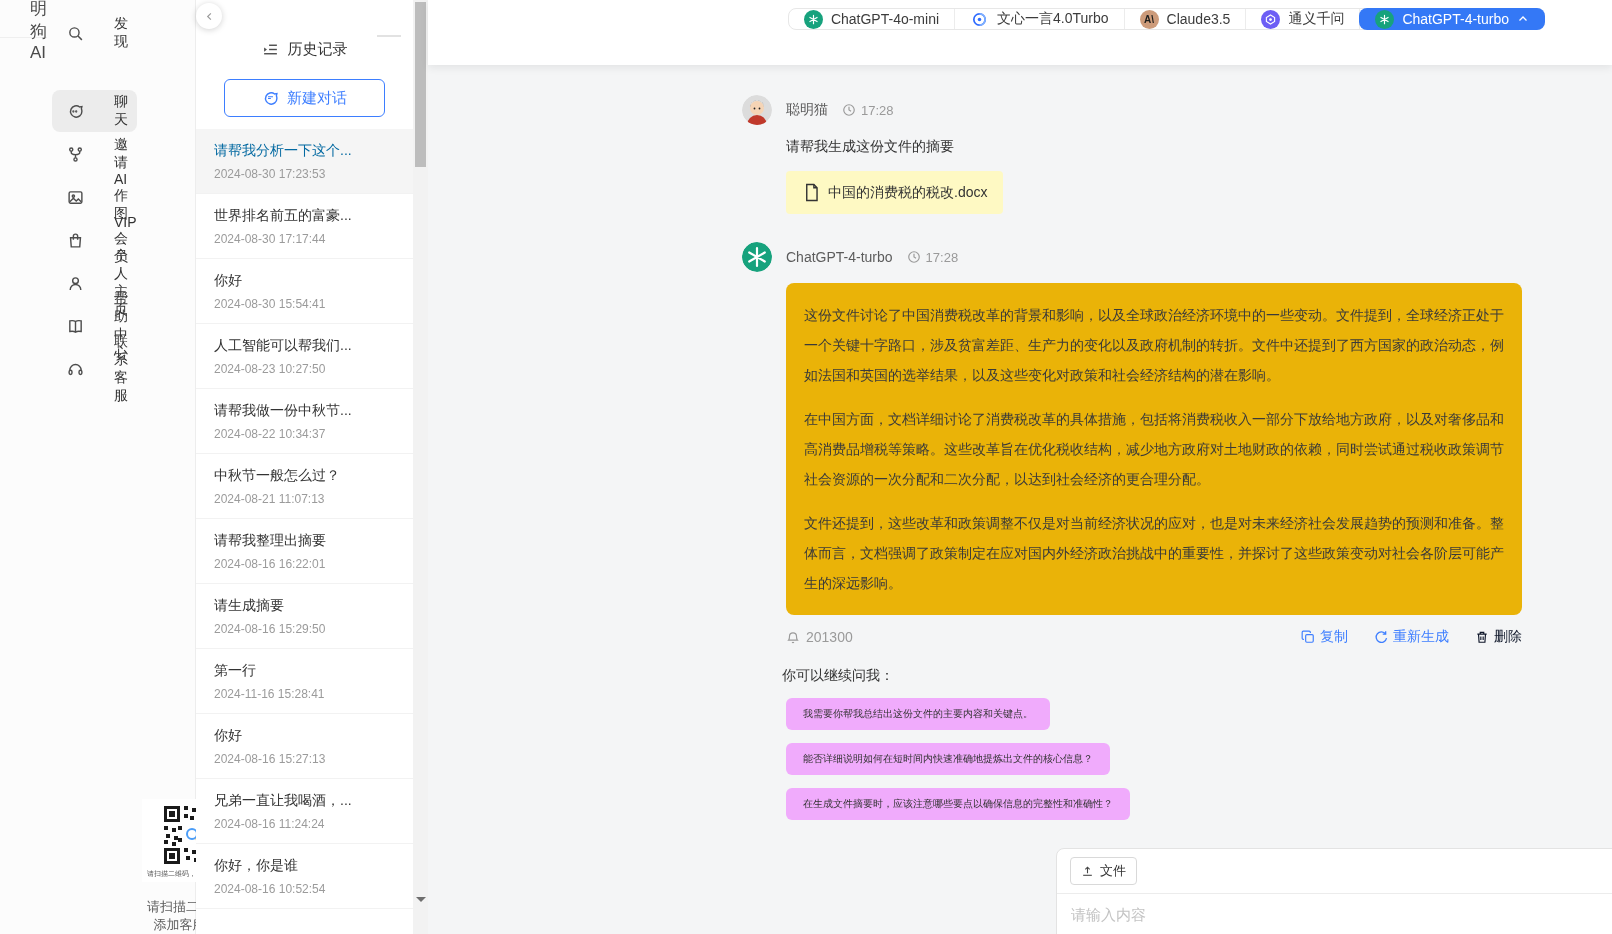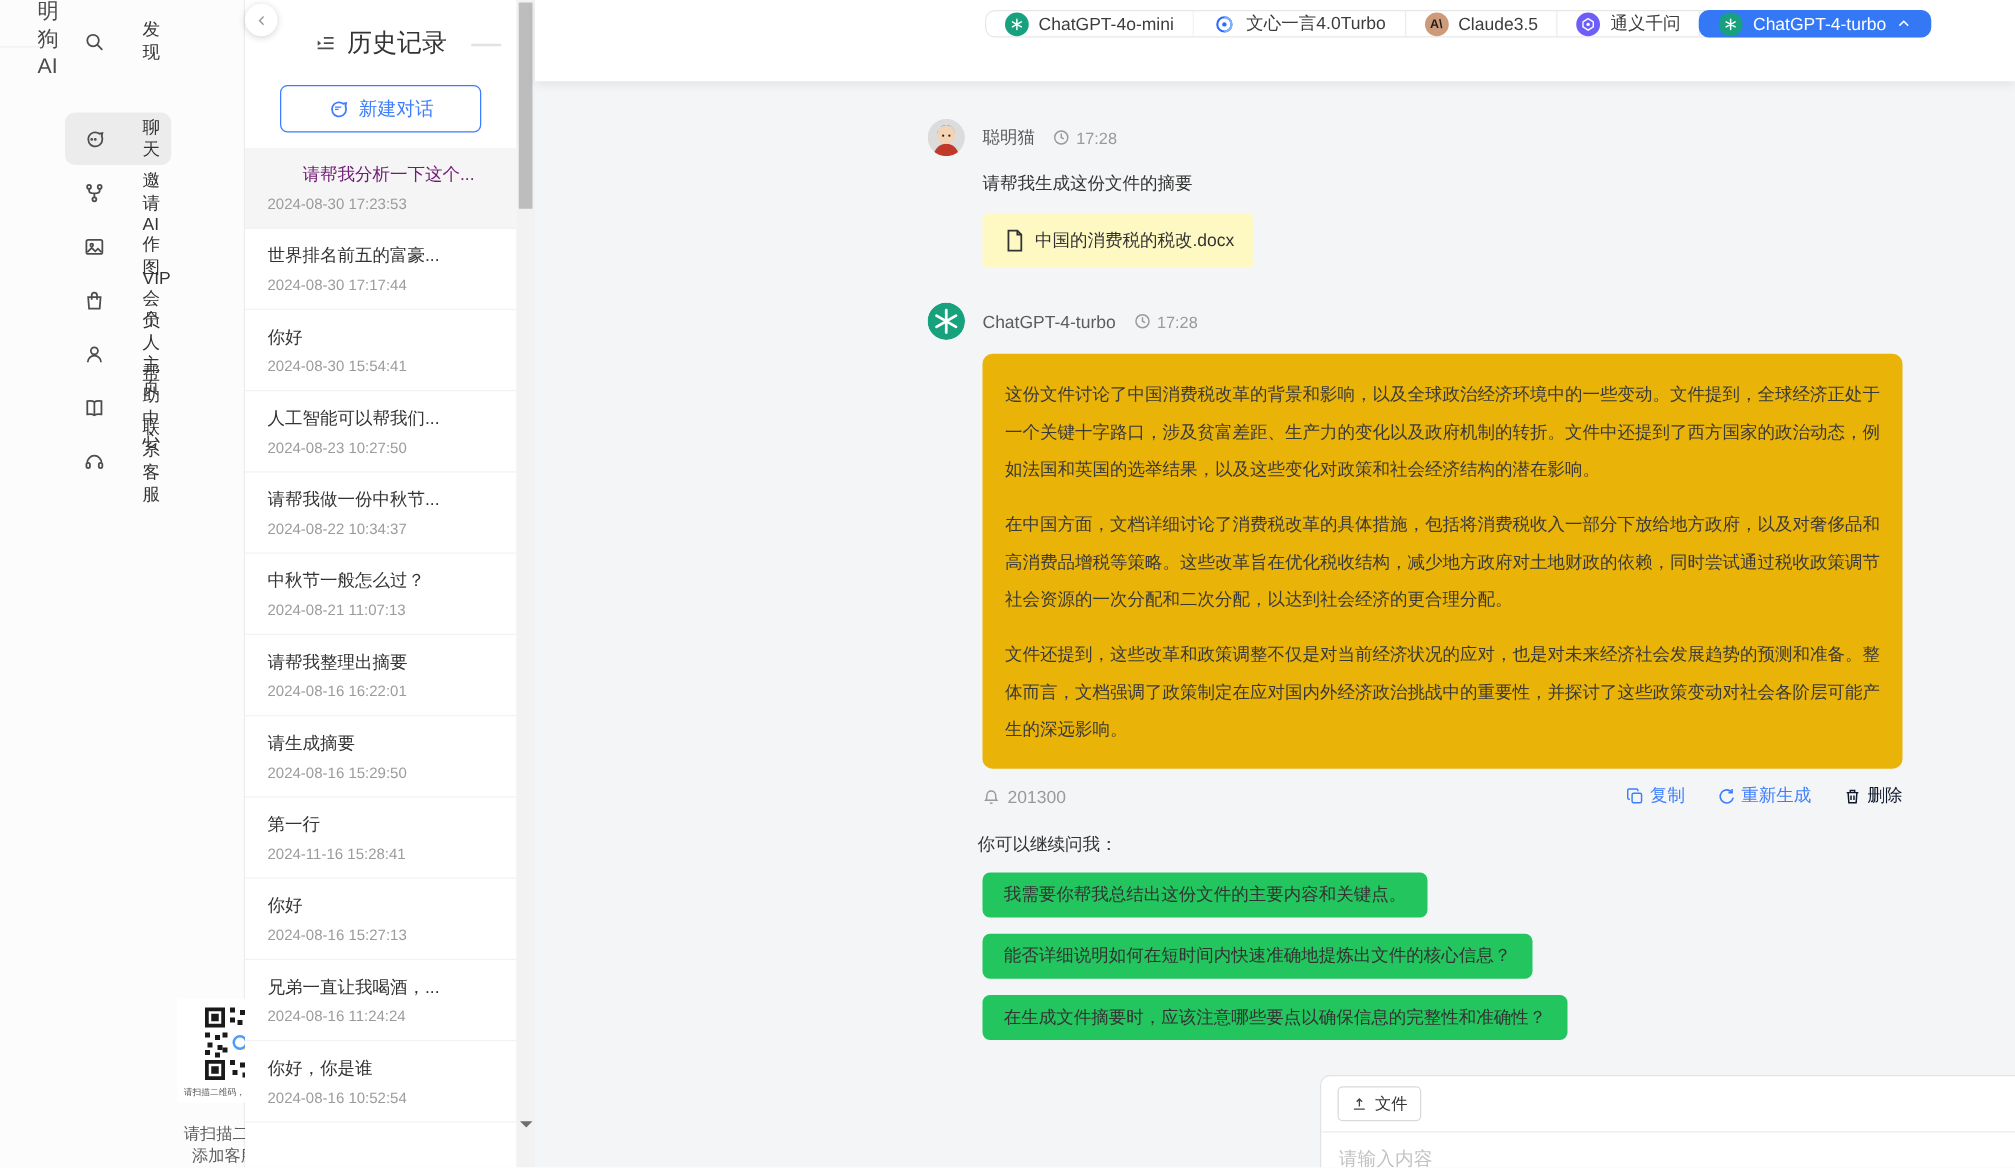--- a/index.html
+++ b/index.html
@@ -29,32 +29,32 @@
   .mini-avatar { width:26px; height:26px; border-radius:50%; overflow:hidden; }
 
   
   .history { width:217px; background:#fff; position:relative; display:flex;
     flex-direction:column; flex-shrink:0; }
   .collapse-btn { position:absolute; left:0px; top:3px; width:26px; height:26px;
     border-radius:50%; background:#fff; box-shadow:0 1px 6px rgba(0,0,0,.18);
     display:flex; align-items:center; justify-content:center; color:#9a9a9a;
     cursor:pointer; z-index:5; }
   .history-header { display:flex; align-items:center; justify-content:center;
-    gap:9px; padding-top:21px; font-size:20px; color:#333; position:relative; }
+    gap:9px; padding-top:40px; font-size:15px; color:#333; position:relative; }
   .header-dash { position:absolute; right:12px; top:35px; width:24px; height:2px;
     background:#e2e2e2; }
   .new-chat { margin:20px 28px 12px; height:38px; border:1px solid #3d7eff;
     border-radius:6px; background:#fff; color:#3d7eff; display:flex;
     align-items:center; justify-content:center; gap:8px; font-size:15px;
     cursor:pointer; }
   .history-list { flex:1; overflow:hidden; }
   .history-item { padding:13px 18px 12px; border-bottom:1px solid #f2f2f2; cursor:pointer; }
   .history-item.active { background:#f5f5f5; }
   .hi-title { font-size:14px; color:#333; white-space:nowrap; overflow:hidden; }
-  .history-item.active .hi-title { color:#701a75;margin-left:28px; }
+  .history-item.active .hi-title { color:#0369a1; }
   .hi-time { font-size:12px; color:#9b9b9b; margin-top:7px; }
 
   
   .vscroll { width:15px; background:#f2f2f2; position:relative; flex-shrink:0; }
   .vthumb { position:absolute; top:2px; left:2px; width:11px; height:165px;
     background:#bdbdbd; cursor:pointer; }
   .varrow { position:absolute; bottom:32px; left:3px; width:0; height:0;
     border-left:5px solid transparent; border-right:5px solid transparent;
     border-top:5px solid #6e6e6e; cursor:pointer; }
 
@@ -90,22 +90,22 @@
   .bubble p + p { margin-top:14px; }
   .meta-row { margin:13px 0 0 44px; width:736px; display:flex;
     justify-content:space-between; align-items:center; }
   .tokens { display:flex; align-items:center; gap:6px; color:#9a9a9a; font-size:14px; }
   .actions { display:flex; gap:26px; }
   .action { display:flex; align-items:center; gap:5px; font-size:14px;
     color:#3d7eff; cursor:pointer; }
   .action.danger { color:#0f172a; }
   .followup { margin:21px 0 0 40px; font-size:14px; color:#333; }
   .chips { margin-left:44px; }
-  .chip { display:table; background:#22c55e; border-radius:6px; padding:9px 17px;
-    font-size:14px; color:#333; margin-top:13px; cursor:pointer; }
+  .chip { display:table; background:#f0abfc; border-radius:6px; padding:9px 17px;
+    font-size:10px; color:#333; margin-top:13px; cursor:pointer; }
 
   .composer { margin:28px 0 0 314px; width:792px; background:#fff;
     border:1px solid #e3e3e3; border-radius:8px; position:relative; }
   .composer-top { padding:8px 13px; border-bottom:1px solid #ececec; }
   .file-btn { display:inline-flex; align-items:center; gap:6px;
     border:1px solid #d9d9d9; border-radius:4px; padding:4px 10px;
     font-size:13px; color:#333; background:#fff; cursor:pointer; }
   .composer textarea { display:block; width:100%; height:64px; border:none;
     resize:none; outline:none; padding:12px 40px 8px 14px; font-size:15px;
     color:#333; background:transparent;

